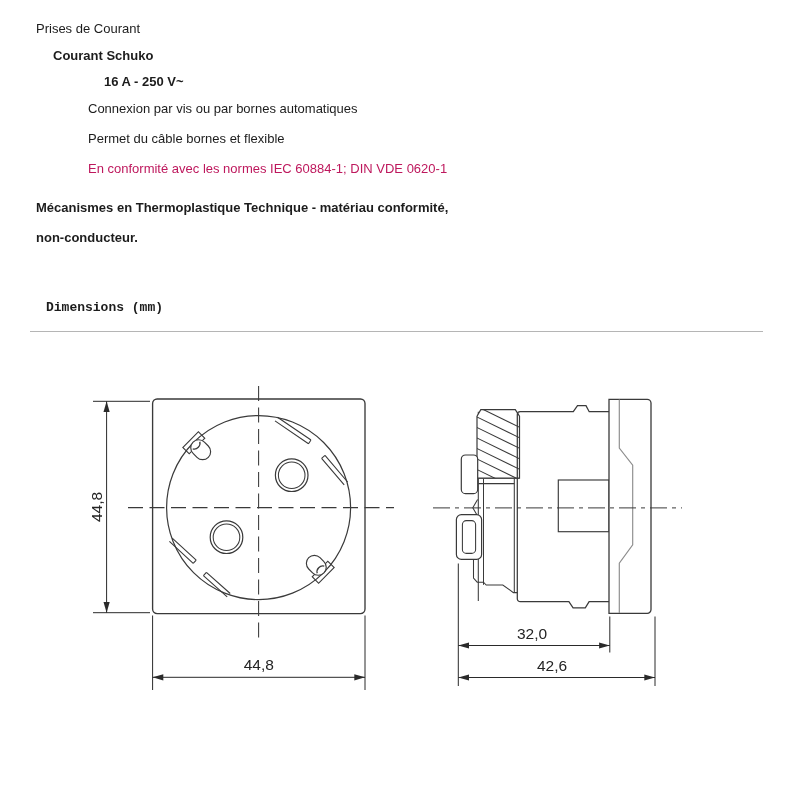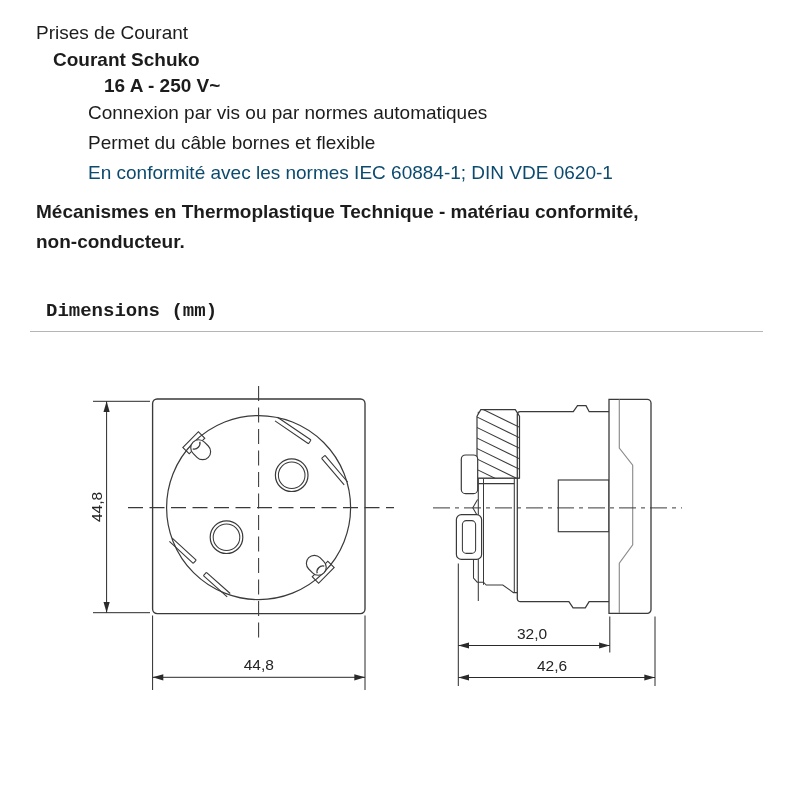--- a/index.html
+++ b/index.html
@@ -1,30 +1,30 @@
 <!DOCTYPE html>
 <html><head>
 <meta charset="utf-8">
 <style>
   html,body{margin:0;padding:0;background:#ffffff;}
   body{width:800px;height:800px;position:relative;font-family:"Liberation Sans",sans-serif;color:#1c1c1c;overflow:hidden;}
-  .tl{position:absolute;white-space:nowrap;font-size:19px;line-height:1.25;}
+  .tl{position:absolute;white-space:nowrap;font-size:13px;line-height:1.25;}
   .w700{font-weight:700;}
-  .muted{color:#0c4a6e;}
+  .muted{color:#be185d;}
   .divider{position:absolute;left:30px;top:331px;width:733px;border-top:1.6px solid #b5b5b5;}
   .diagram{position:absolute;left:0;top:340px;width:800px;height:460px;}
   svg text{font-family:"Liberation Sans",sans-serif;font-size:15.5px;fill:#242424;}
 </style>
 </head>
 <body>
 
 <div class="tl" style="left:36px;top:21px;">Prises de Courant</div>
 <div class="tl w700" style="left:53px;top:48px;">Courant Schuko</div>
 <div class="tl w700" style="left:104px;top:74px;">16 A - 250 V~</div>
-<div class="tl" style="left:88px;top:101px;">Connexion par vis ou par normes automatiques</div>
+<div class="tl" style="left:88px;top:101px;">Connexion par vis ou par bornes automatiques</div>
 <div class="tl" style="left:88px;top:131px;">Permet du câble bornes et flexible</div>
 <div class="tl muted" style="left:88px;top:161px;">En conformité avec les normes IEC 60884-1; DIN VDE 0620-1</div>
 <div class="tl w700" style="left:36px;top:200px;">Mécanismes en Thermoplastique Technique - matériau conformité,</div>
 <div class="tl w700" style="left:36px;top:230px;">non-conducteur.</div>
 <div class="tl w700" style="left:46px;top:300px;font-family:Liberation Mono, monospace;">Dimensions (mm)</div>
 <div class="divider"></div>
 
 <div class="diagram">
 <svg width="800" height="460" viewBox="0 340 800 460" xmlns="http://www.w3.org/2000/svg">
 

